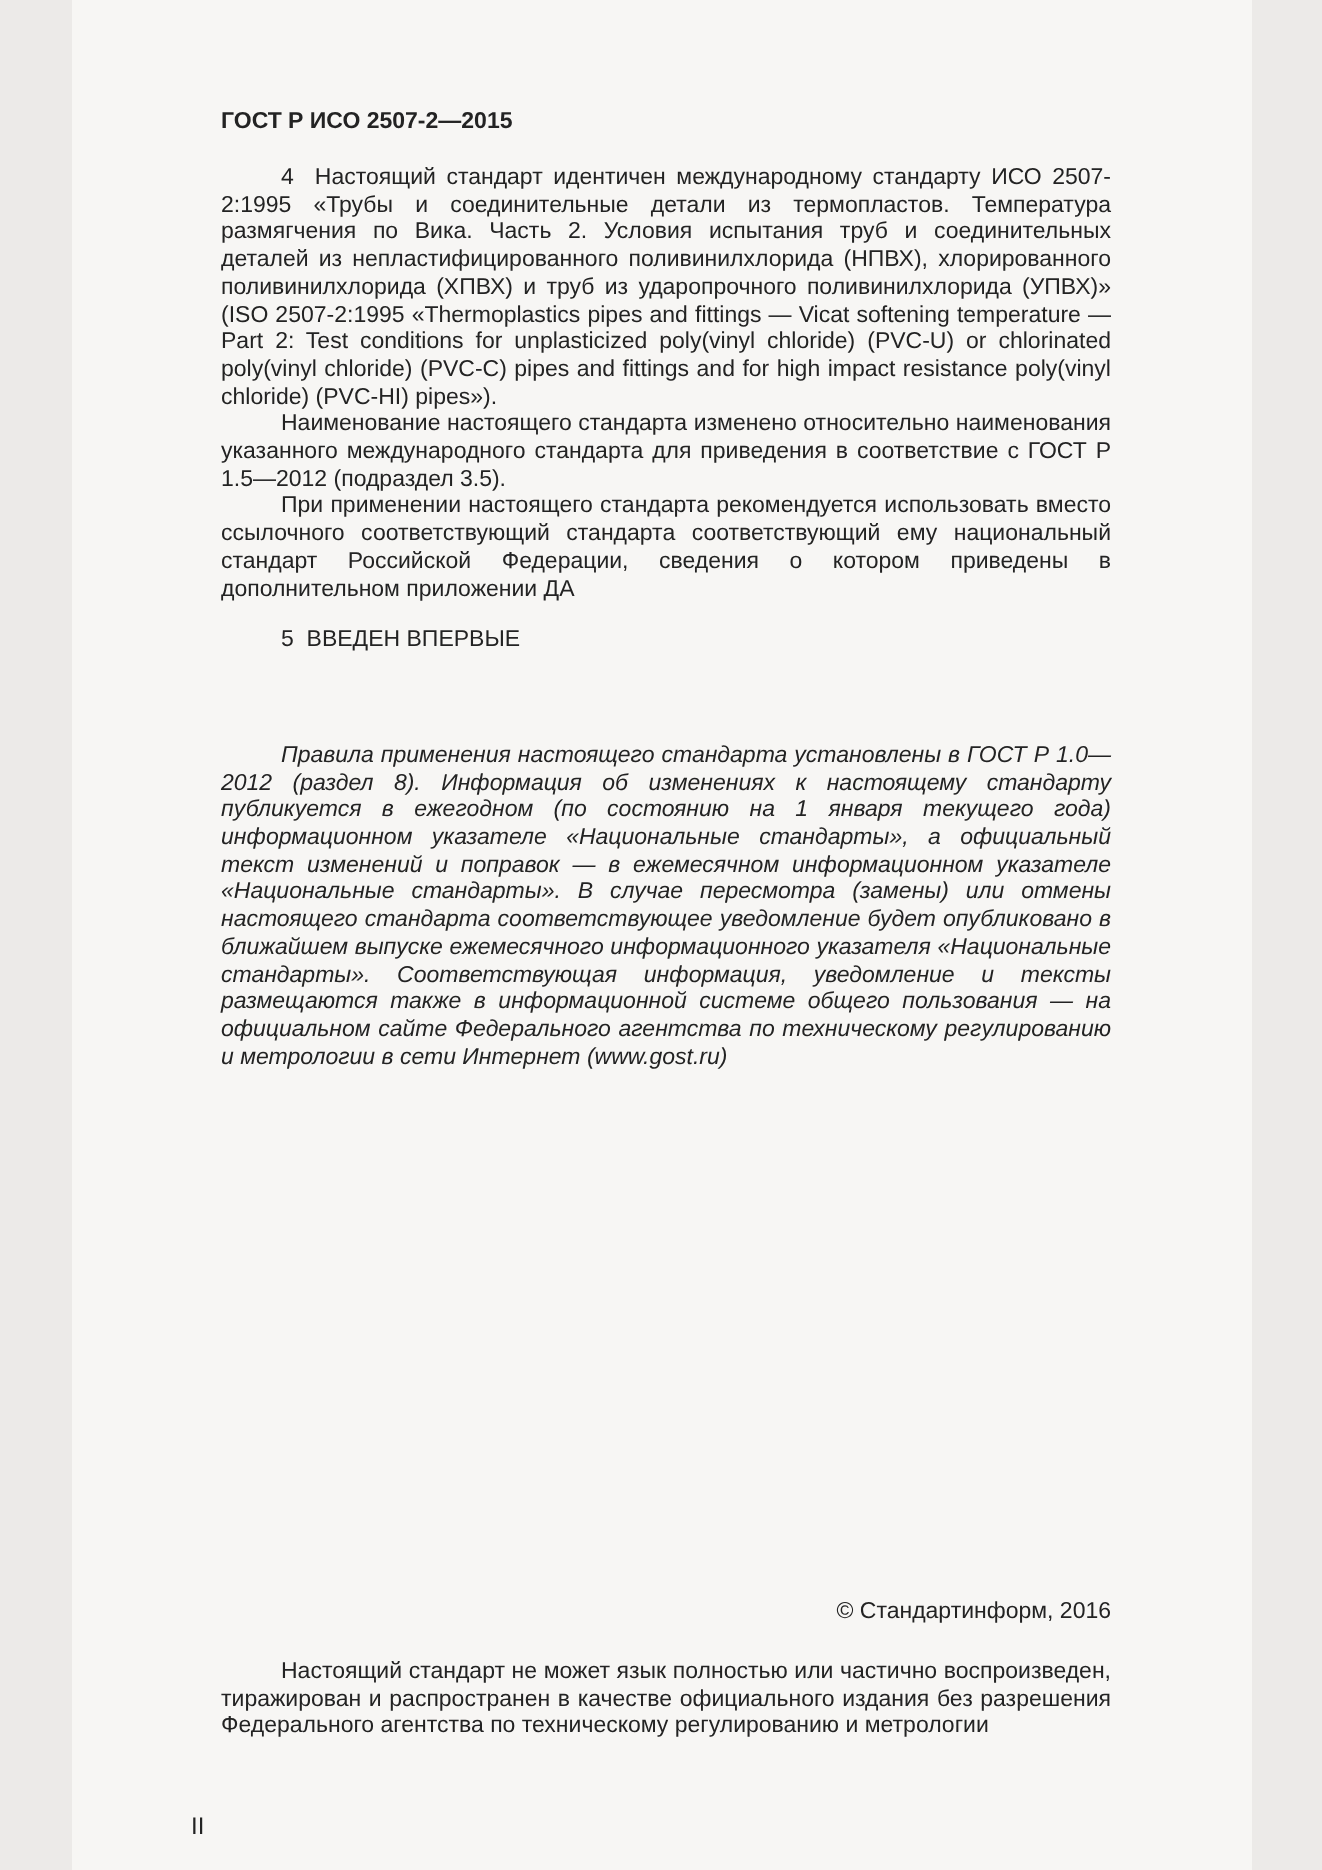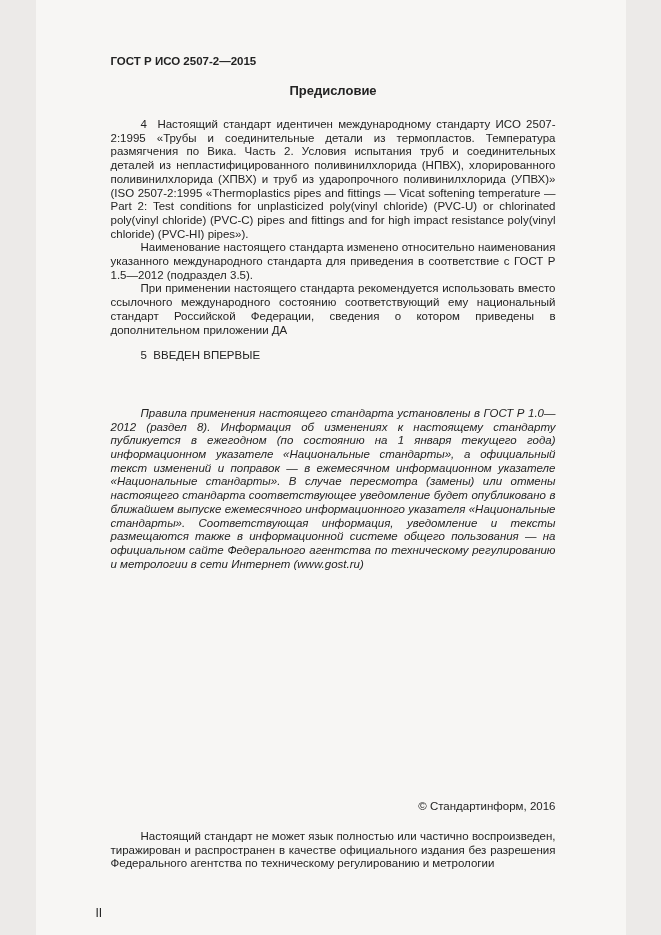--- a/index.html
+++ b/index.html
@@ -62,30 +62,29 @@
   }
 </style>
 </head>
 <body>
 
 <div class="page">
 
   <div class="content">
     <div class="doc-code">ГОСТ Р ИСО 2507-2—2015</div>
 
-    <div class="doc-title">Предисловие</div>
 
 
 
 
     <p class="para gap">4&nbsp;&nbsp;Настоящий стандарт идентичен международному стандарту ИСО 2507-2:1995 «Трубы и соединительные детали из термопластов. Температура размягчения по Вика. Часть 2. Условия испытания труб и соединительных деталей из непластифицированного поливинилхлорида (НПВХ), хлорированного поливинилхлорида (ХПВХ) и труб из ударопрочного поливинилхлорида (УПВХ)» (ISO 2507-2:1995 «Thermoplastics pipes and fittings — Vicat softening temperature — Part 2: Test conditions for unplasticized poly(vinyl chloride) (PVC-U) or chlorinated poly(vinyl chloride) (PVC-C) pipes and fittings and for high impact resistance poly(vinyl chloride) (PVC-HI) pipes»).</p>
 
     <p class="para">Наименование настоящего стандарта изменено относительно наименования указанного международного стандарта для приведения в соответствие с ГОСТ Р 1.5—2012 (подраздел 3.5).</p>
 
-    <p class="para">При применении настоящего стандарта рекомендуется использовать вместо ссылочного международного состоянию соответствующий ему национальный стандарт Российской Федерации, сведения о котором приведены в дополнительном приложении ДА</p>
+    <p class="para">При применении настоящего стандарта рекомендуется использовать вместо ссылочного соответствующий стандарта соответствующий ему национальный стандарт Российской Федерации, сведения о котором приведены в дополнительном приложении ДА</p>
 
     <p class="para gap">5&nbsp;&nbsp;ВВЕДЕН ВПЕРВЫЕ</p>
 
     <p class="para italic big-gap">Правила применения настоящего стандарта установлены в ГОСТ Р 1.0—2012 (раздел 8). Информация об изменениях к настоящему стандарту публикуется в ежегодном (по состоянию на 1 января текущего года) информационном указателе «Национальные стандарты», а официальный текст изменений и поправок — в ежемесячном информационном указателе «Национальные стандарты». В случае пересмотра (замены) или отмены настоящего стандарта соответствующее уведомление будет опубликовано в ближайшем выпуске ежемесячного информационного указателя «Национальные стандарты». Соответствующая информация, уведомление и тексты размещаются также в информационной системе общего пользования — на официальном сайте Федерального агентства по техническому регулированию и метрологии в сети Интернет (www.gost.ru)</p>
   </div>
 
   <div class="copyright">© Стандартинформ, 2016</div>
 
   <div class="footer-note">
     <p class="para">Настоящий стандарт не может язык полностью или частично воспроизведен, тиражирован и распространен в качестве официального издания без разрешения Федерального агентства по техническому регулированию и метрологии</p>

